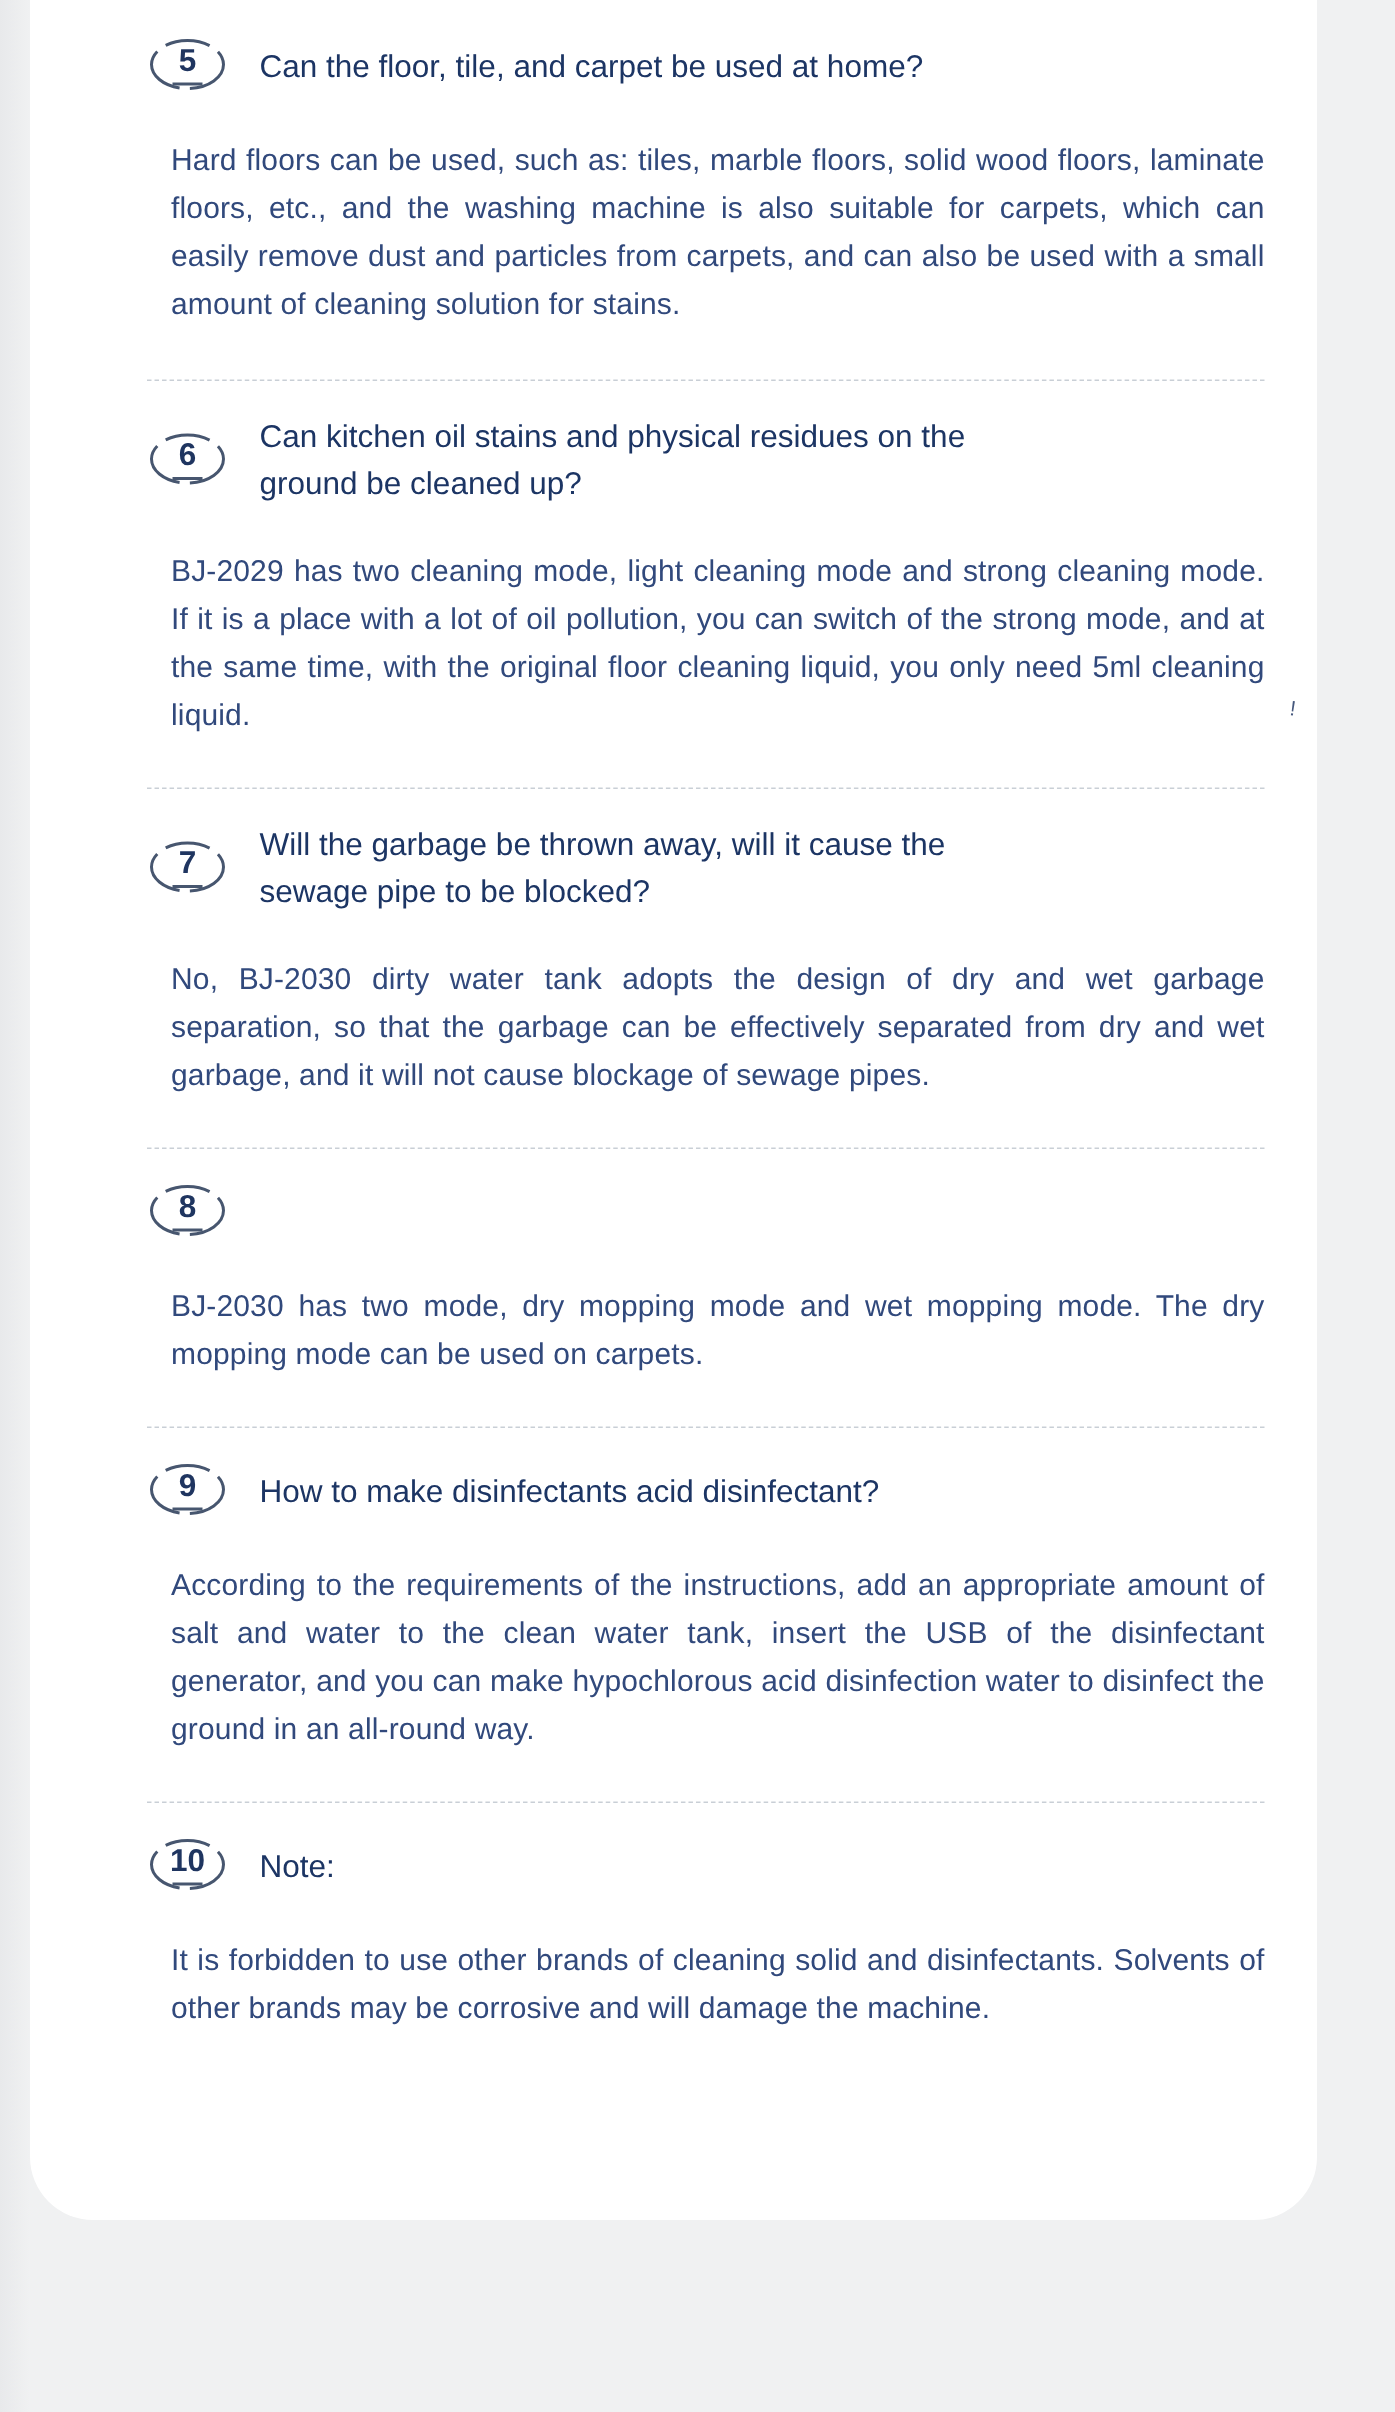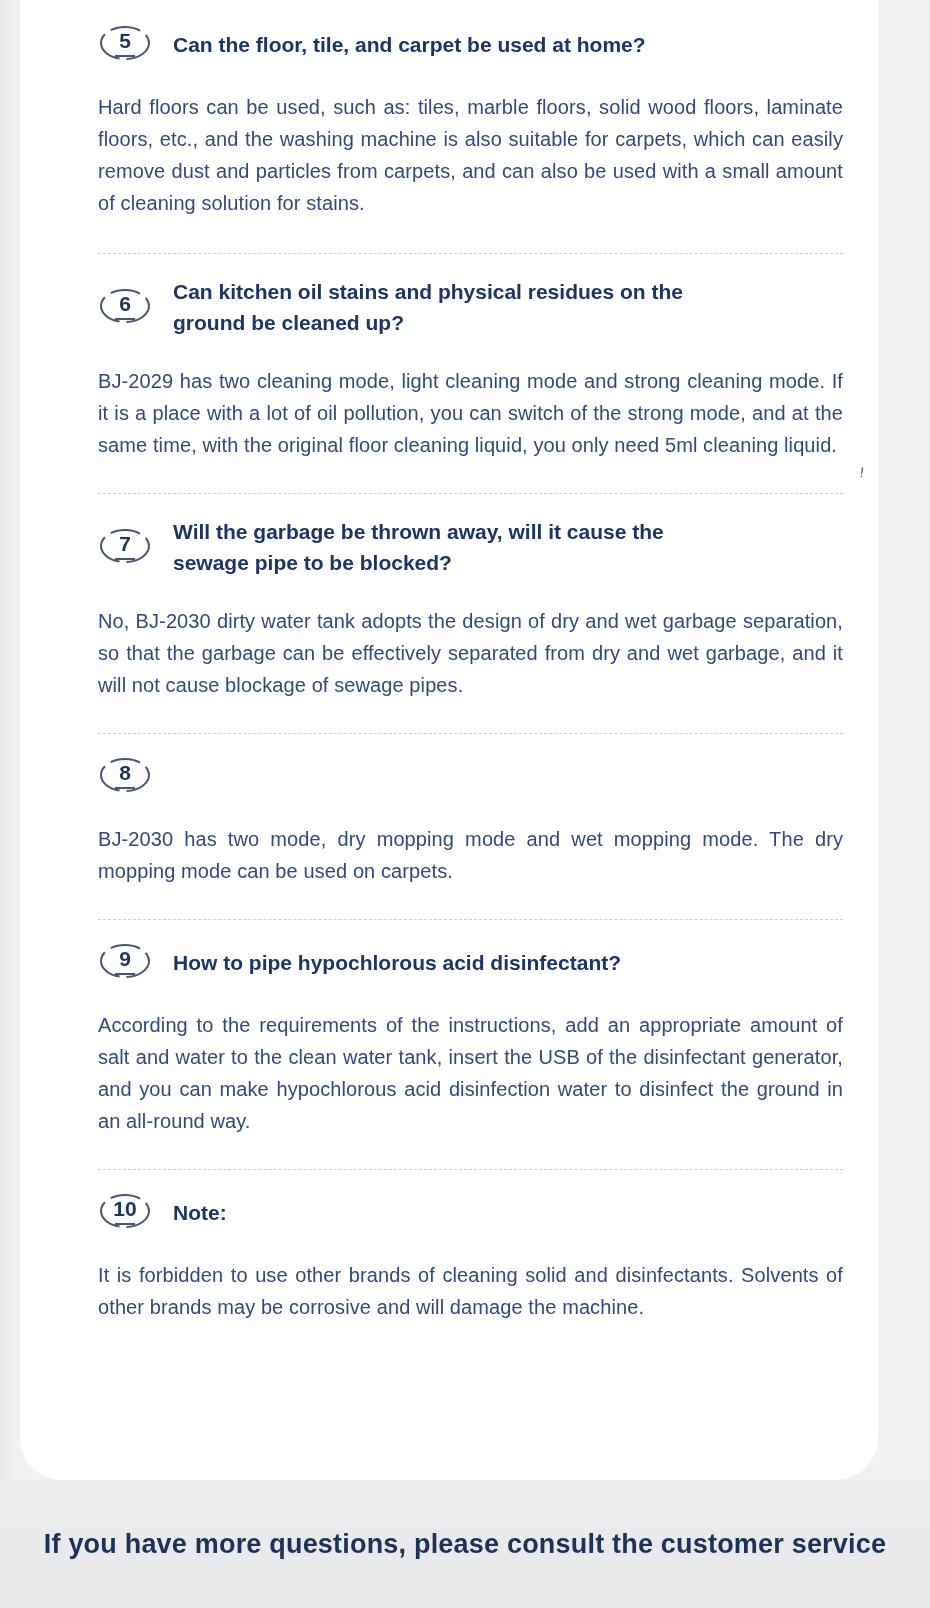--- a/index.html
+++ b/index.html
@@ -36,27 +36,27 @@
   }
   .badge svg { position: absolute; left: 0; top: 0; }
   .badge .num {
     position: absolute; left: 0; top: 0; right: 0; bottom: 6px;
     display: flex; align-items: center; justify-content: center;
     font-size: 21px; font-weight: bold; color: #1f3560;
   }
   .question {
     margin: 0;
     font-size: 21px;
-    font-weight: bold;
+    font-weight: normal;
     line-height: 31px;
     color: #1c3564;
     white-space: pre-line;
   }
   .answer {
-    margin: 27px 0 0 0;
+    margin: 27px 0 0 16px;
     font-size: 20px;
     line-height: 32px;
     color: #31497c;
     text-align: justify;
     letter-spacing: 0.1px;
   }
   .answer.extra-gap { margin-bottom: 34px; }
   .divider {
     border: none;
     border-top: 1px dashed #c9cfd6;
@@ -158,21 +158,21 @@
 
     <section>
       <div class="q-row">
         <span class="badge">
           <svg width="54" height="40" viewBox="0 0 54 40">
             <ellipse cx="27" cy="19" rx="24" ry="16" fill="none" stroke="#47566f" stroke-width="2" stroke-dasharray="30 7 36 7"></ellipse>
             <line x1="17" y1="32" x2="37" y2="32" stroke="#47566f" stroke-width="2"></line>
           </svg>
           <span class="num">9</span>
         </span>
-        <h2 class="question">How to pipe hypochlorous acid disinfectant?</h2>
+        <h2 class="question">How to make disinfectants acid disinfectant?</h2>
       </div>
       <p class="answer">According to the requirements of the instructions, add an appropriate amount of salt and water to the clean water tank, insert the USB of the disinfectant generator, and you can make hypochlorous acid disinfection water to disinfect the ground in an all-round way.</p>
     </section>
 
     <hr class="divider">
 
     <section>
       <div class="q-row">
         <span class="badge">
           <svg width="54" height="40" viewBox="0 0 54 40">
@@ -183,16 +183,13 @@
         </span>
         <h2 class="question">Note:</h2>
       </div>
       <p class="answer">It is forbidden to use other brands of cleaning solid and disinfectants. Solvents of other brands may be corrosive and will damage the machine.</p>
     </section>
 
   </div>
 
   <span class="stray-mark">!</span>
 
-  <div class="footer">
-    <div class="footer-text">If you have more questions, please consult the customer service</div>
-  </div>
 </div>
 
 </body></html>

